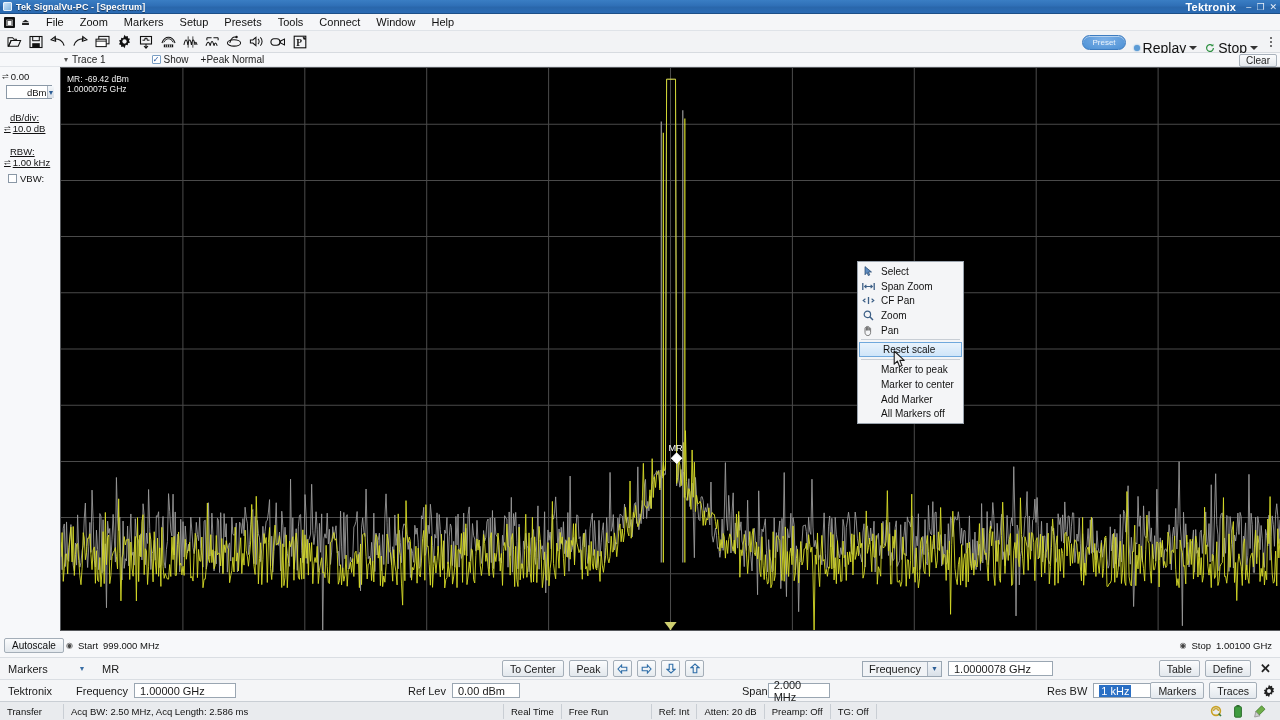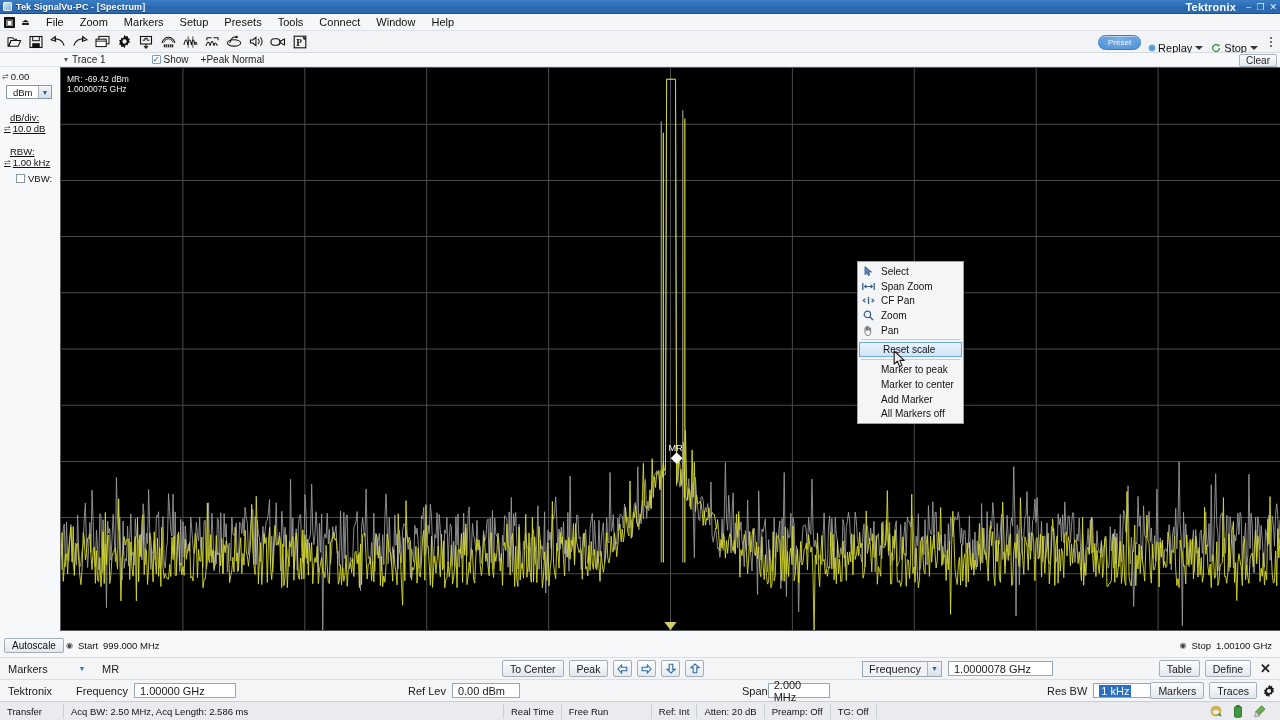--- a/index.html
+++ b/index.html
@@ -51,21 +51,21 @@
     display:flex; align-items:center; padding-left:3px; position:relative;
   }
   .tbtn { width:22px;height:20px; display:flex;align-items:center;justify-content:center; cursor:default; }
   .tbtn svg { display:block; }
   .right-ctrl { position:absolute; right:4px; top:0; height:22px; display:flex; align-items:center; gap:8px; }
   .preset-pill {
     background: radial-gradient(ellipse at 50% 30%, #7fb2e8, #4a8fd4);
     color:#eaf3fc; font-size:8px; border-radius:8px; padding:2px 9px;
     border:1px solid #3d7cc0; box-shadow:inset 0 1px 0 rgba(255,255,255,.5);
   }
-  .rc-item { display:flex; align-items:center; gap:3px; font-size:11px; color:#111;margin-top:12px; }
+  .rc-item { display:flex; align-items:center; gap:3px; font-size:14px; color:#111;margin-top:12px; }
   .led { width:6px;height:6px;border-radius:50%; background:#5b9bd5; box-shadow:0 0 2px #5b9bd5;}
   .caret-d { width:0;height:0;border-left:4px solid transparent;border-right:4px solid transparent;border-top:4px solid #333; }
   .kebab { display:flex;flex-direction:column;gap:2px;padding:0 4px;}
   .kebab i{ width:2px;height:2px;background:#444;border-radius:50%;display:block;}
 
   
   .tracebar {
     height:14px; background:#f7f8fa; border-bottom:1px solid #e2e5e9;
     display:flex; align-items:center; font-size:10px; color:#222; position:relative;
   }
@@ -79,29 +79,29 @@
 
   
   .main { flex:1; display:flex; position:relative; background:#f7f8fa; }
 
   .leftpanel { width:60px; padding-top:4px; font-size:9.5px; color:#111; position:relative; }
   .lp-row { display:flex; align-items:flex-start; gap:2px; padding-left:2px; }
   .lp-knob { font-size:8px; color:#3a3a3a; line-height:11px; }
   .lp-val { line-height:11px; }
   .unit-sel {
     margin:3px 0 0 6px; width:46px; height:14px; border:1px solid #8a98a6; background:#fff;
-    display:flex; align-items:center; justify-content:space-between; font-size:9.5px; padding-left:6px;
+    display:flex; align-items:center; justify-content:space-between; font-size:9.5px; padding-left:20px;
   }
   .unit-sel .arrow {
     width:13px;height:12px; background:linear-gradient(to bottom,#f4f7fa,#d7dee6);
     border-left:1px solid #aab4c0; display:flex;align-items:center;justify-content:center; font-size:7px;color:#2c5e96;
   }
   .lp-block { margin-top:13px; padding-left:2px;text-decoration:underline; }
   .lp-label { font-size:9.5px; line-height:11px; }
-  .vbw-row { display:flex; align-items:center; gap:3px; margin-top:5px; padding-left:16px;}
+  .vbw-row { display:flex; align-items:center; gap:3px; margin-top:5px; padding-left:8px;}
   .vbw-box { width:9px;height:9px;border:1px solid #8a98a6;background:#fff;}
 
   .autoscale {
     position:absolute; left:4px; bottom:4px; font-size:10px; padding:1px 7px;
     background:linear-gradient(to bottom,#fbfcfd,#e2e7ec); border:1px solid #a4aeb8; border-radius:2px;
   }
 
   .yaxis { width:28px; position:relative; }
   .ytick { position:absolute; right:3px; font-size:9.5px; color:#111; transform:translateY(-50%); white-space:nowrap;}
   .ytick::after{ content:""; position:absolute; right:-5px; top:50%; width:3px;height:1px;background:#555;}

